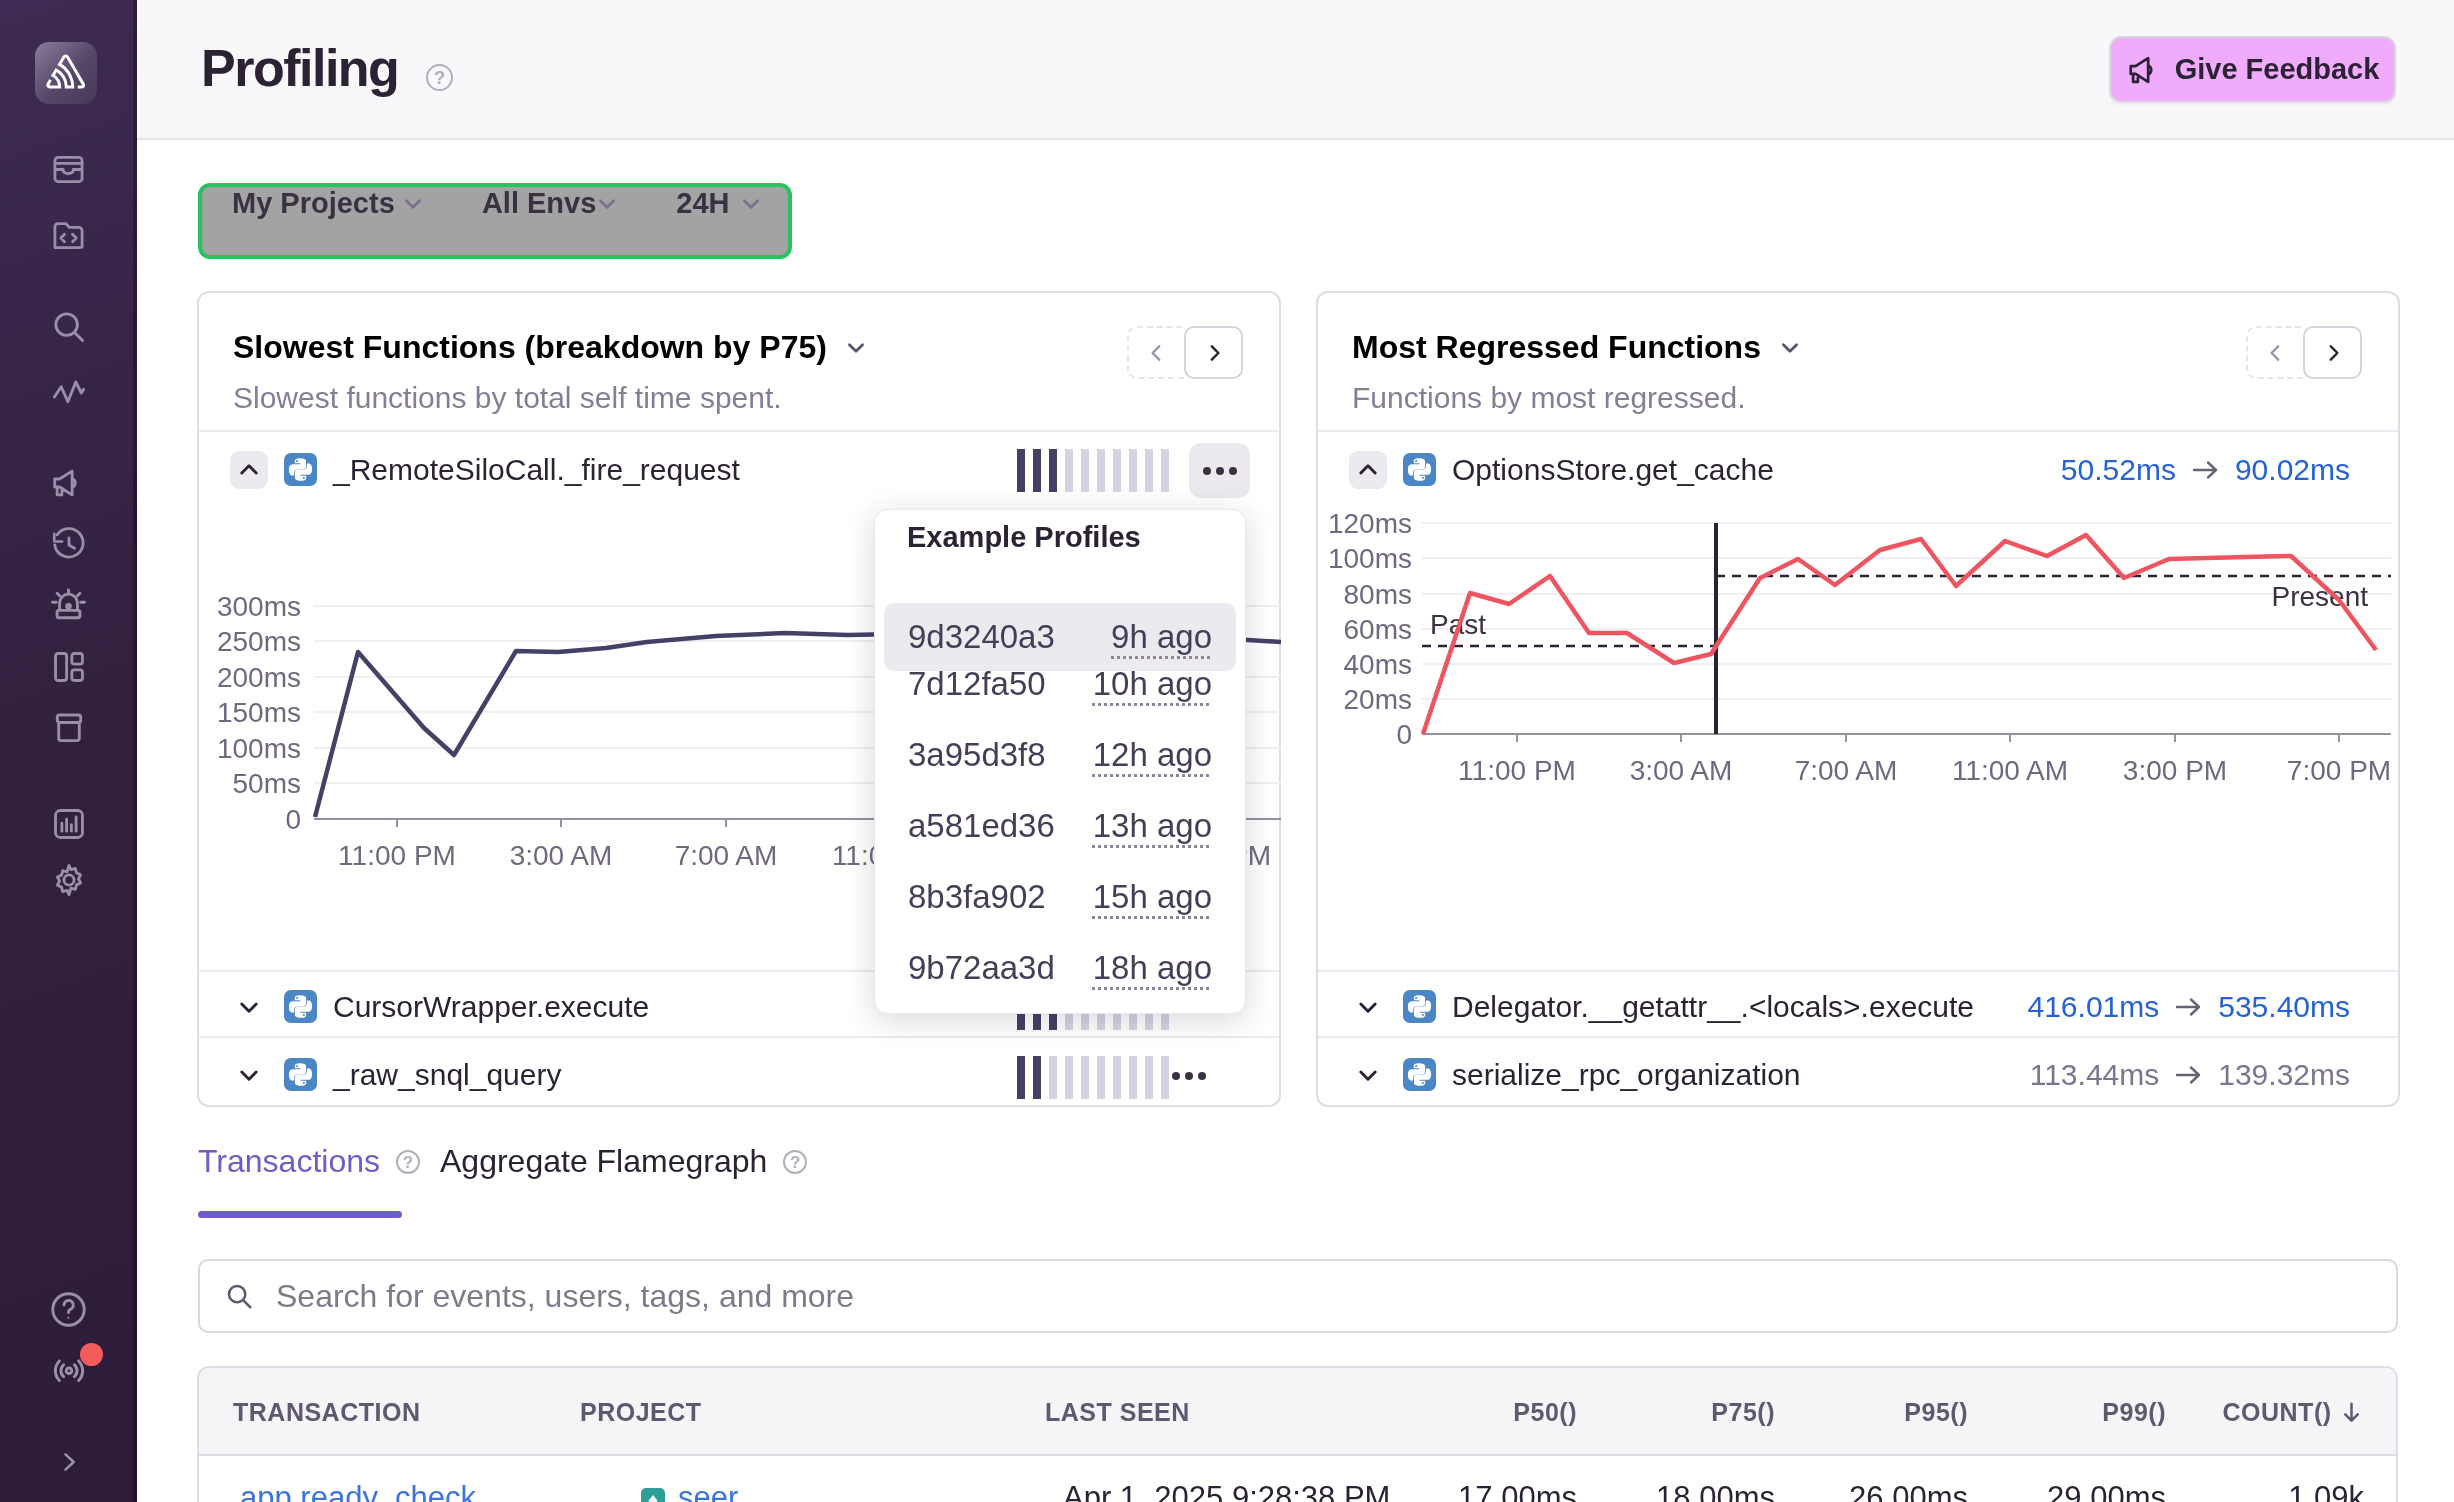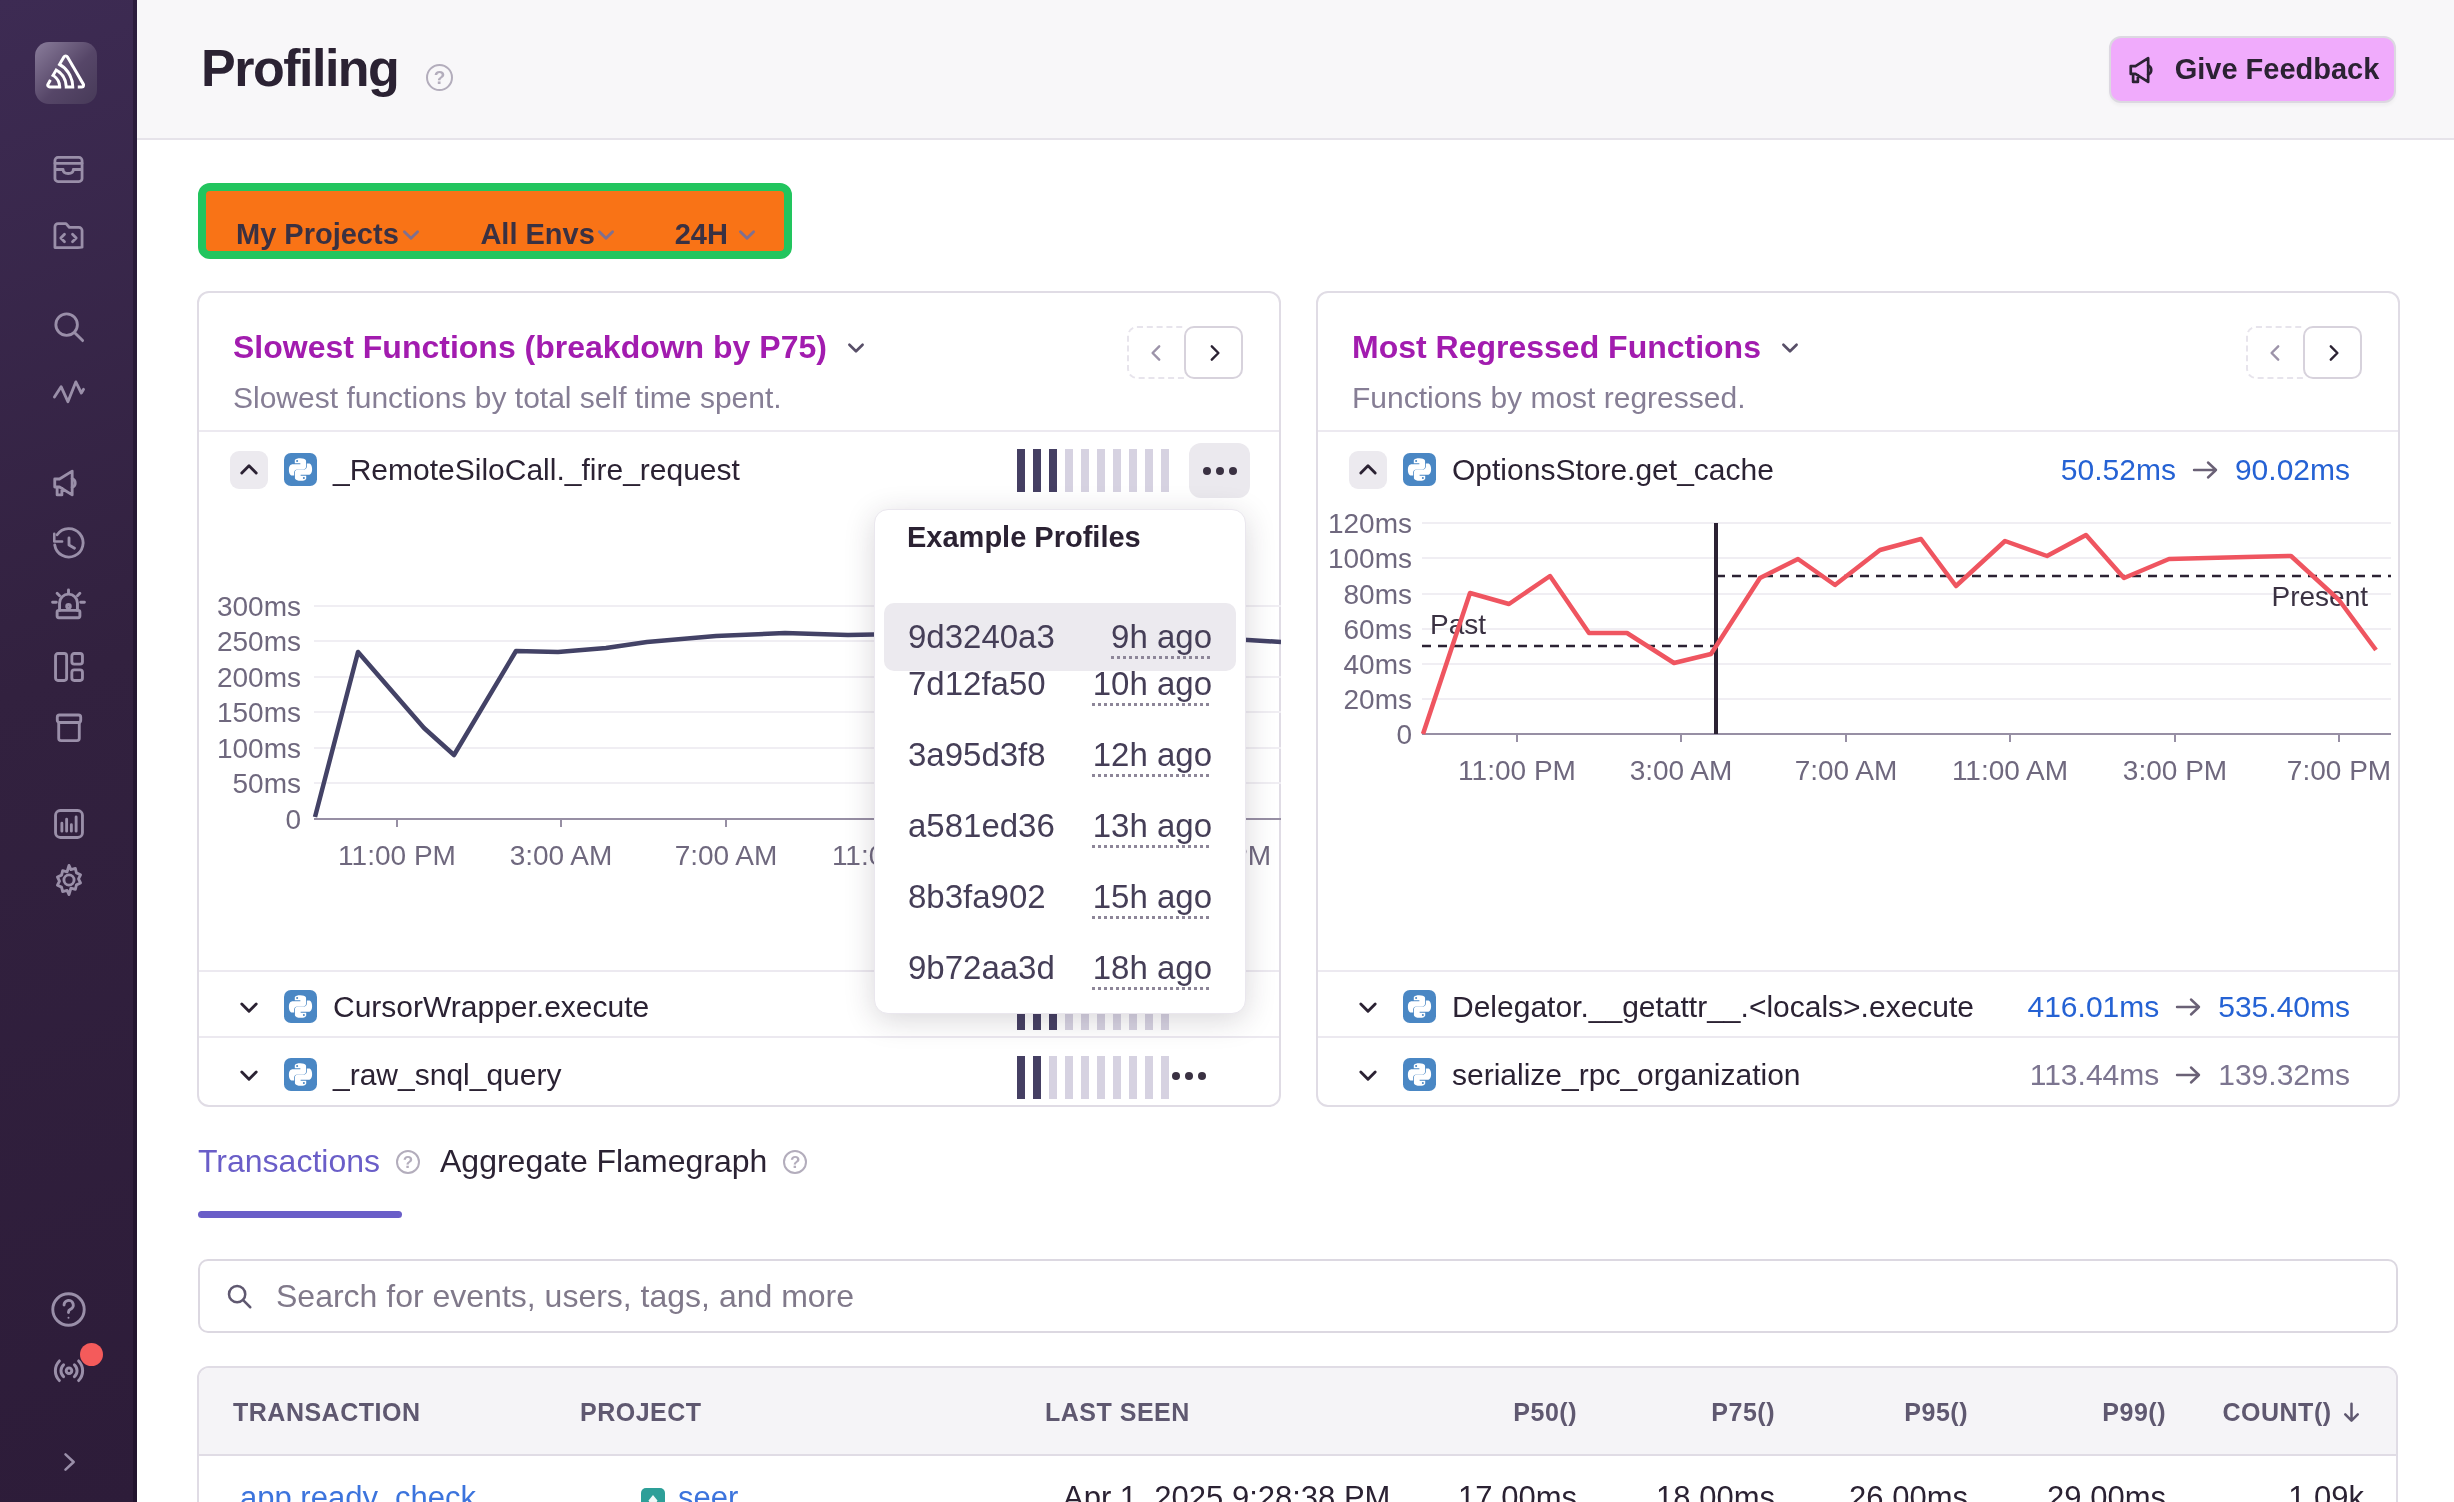--- a/index.html
+++ b/index.html
@@ -18,32 +18,32 @@
 
 
 #main { position:absolute; left:137px; top:0; width:2317px; height:1502px; background:#fff; }
 #pagehead { position:absolute; left:0; top:0; width:2317px; height:140px; background:#f8f7f9; border-bottom:2px solid #e6e3ea; }
 #pagehead h1 { position:absolute; left:64px; top:38px; font-size:52px; font-weight:bold; color:#2b2233; letter-spacing:-1.5px; }
 .qicon { display:inline-block; width:27px; height:27px; border-radius:50%; border:2.5px solid #b3adbc; color:#b3adbc; font-size:19px; font-weight:bold; text-align:center; line-height:24px; vertical-align:middle; }
 #h1q { position:absolute; left:289px; top:64px; }
 #feedback { position:absolute; right:58px; top:36px; width:287px; height:67px; background:#f0abfc; border:2px solid #dcd8e1; border-radius:12px; display:flex; align-items:center; justify-content:center; gap:11px; font-size:29px; font-weight:bold; color:#2b2233; box-shadow:0 3px 3px rgba(50,40,60,.04); }
 
 
-#filters { position:absolute; left:61px; top:183px; height:76px; width:594px; border:8px solid #22c55e; border-radius:12px; background:#f97316; display:flex; align-items:flex-end; }
+#filters { position:absolute; left:61px; top:183px; height:76px; width:594px; border:4px solid #22c55e; border-radius:12px; background:#a3a3a3; display:flex; align-items:flex-start; }
 .fseg { display:flex; align-items:center; justify-content:space-between; padding:0 26px 0 30px; font-size:29px; font-weight:bold; color:#3a3142; white-space:nowrap; }
 .fseg.s1{width:253px;} .fseg.s2{width:193px;} .fseg.s3{width:144px;}
 .fdiv { width:2px; margin:9px 0; background:#e6e2eb; }
 .chev { width:22px; height:22px; flex:0 0 auto; }
 
 
 .card { position:absolute; top:291px; width:1084px; height:816px; border:2px solid #e0dce5; border-radius:12px; background:#fff; }
 #cardL { left:60px; }
 #cardR { left:1179px; }
 .cardhead { position:absolute; left:0; top:0; right:0; height:139px; border-bottom:2px solid #ece9f0; }
-.ctitle { position:absolute; left:34px; top:36px; font-size:32px; font-weight:bold; color:#a21caf; display:flex; align-items:center; gap:18px; }
+.ctitle { position:absolute; left:34px; top:36px; font-size:32px; font-weight:bold; color:#000000; display:flex; align-items:center; gap:18px; }
 .csub { position:absolute; left:34px; top:88px; font-size:30px; color:#867e95; }
 .pager { position:absolute; top:33px; right:36px; width:116px; height:53px; display:flex; }
 .pbtn { flex:1; display:flex; align-items:center; justify-content:center; }
 .pbtn.l { border:2px dashed #e7e4ec; border-right:none; border-radius:10px 0 0 10px; }
 .pbtn.r { border:2px solid #d7d2dc; border-radius:10px; }
 .frow { position:absolute; left:0; right:0; height:70px; display:flex; align-items:center; }
 .collbtn { position:absolute; left:31px; width:38px; height:38px; border-radius:9px; background:#eceaef; display:flex; align-items:center; justify-content:center; }
 .collbtn.nobg { background:transparent; }
 .pyicon { position:absolute; left:85px; width:33px; height:33px; }
 .fname { position:absolute; left:134px; font-size:30px; color:#2b2233; }

